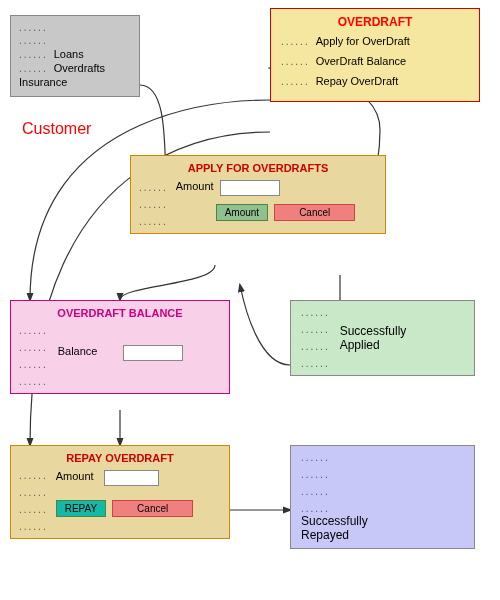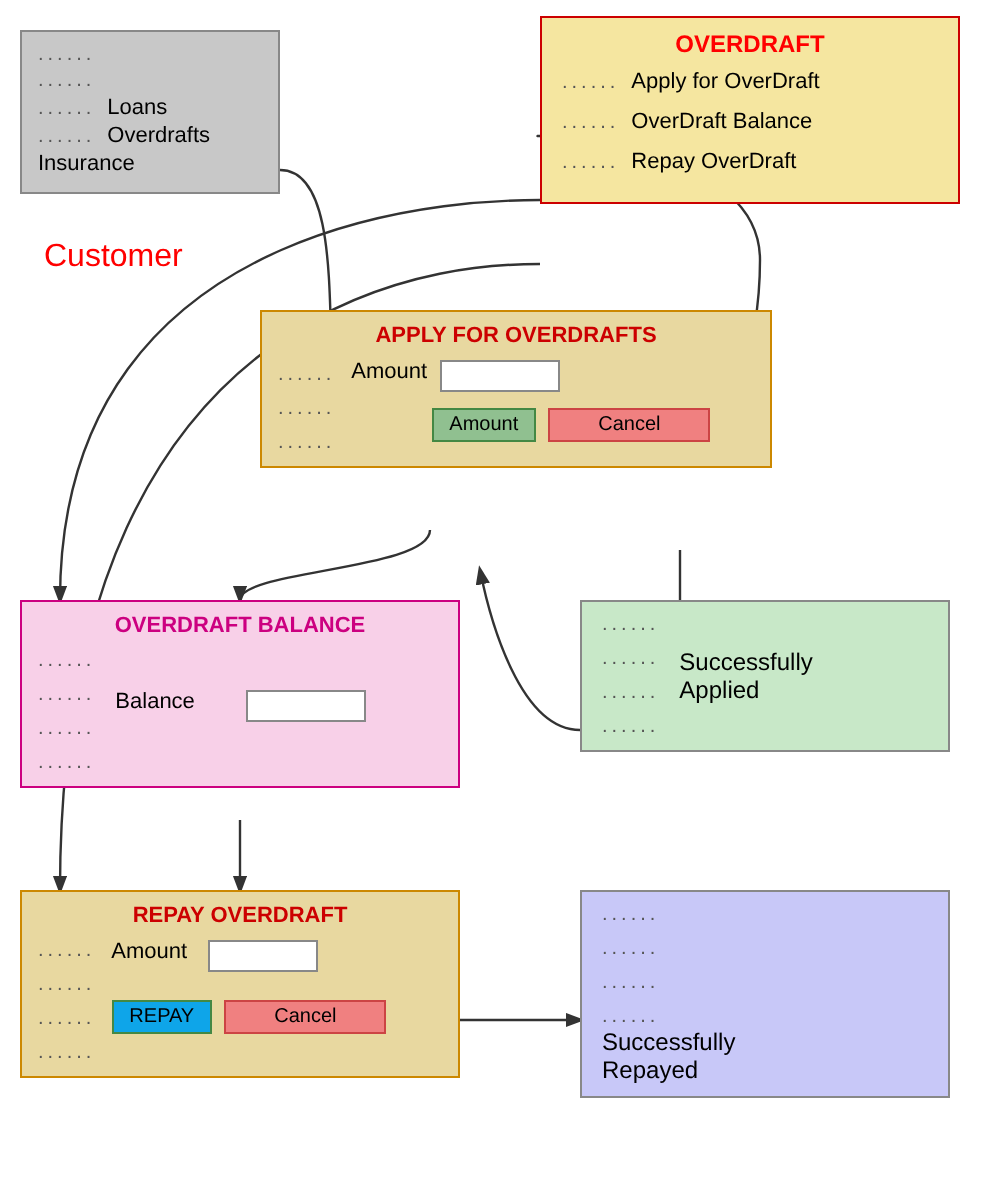--- a/index.html
+++ b/index.html
@@ -115,21 +115,21 @@
     }
     .btn-cancel {
       background: #f08080;
       border: 1px solid #cc4444;
       padding: 2px 24px;
       font-size: 10px;
       cursor: pointer;
       color: black;
     }
     .btn-repay {
-      background: #0ea5e9;
+      background: #14b8a6;
       border: 1px solid #448844;
       padding: 2px 8px;
       font-size: 10px;
       cursor: pointer;
       color: black;
     }
 
     
     .balance-box {
       top: 300px;

